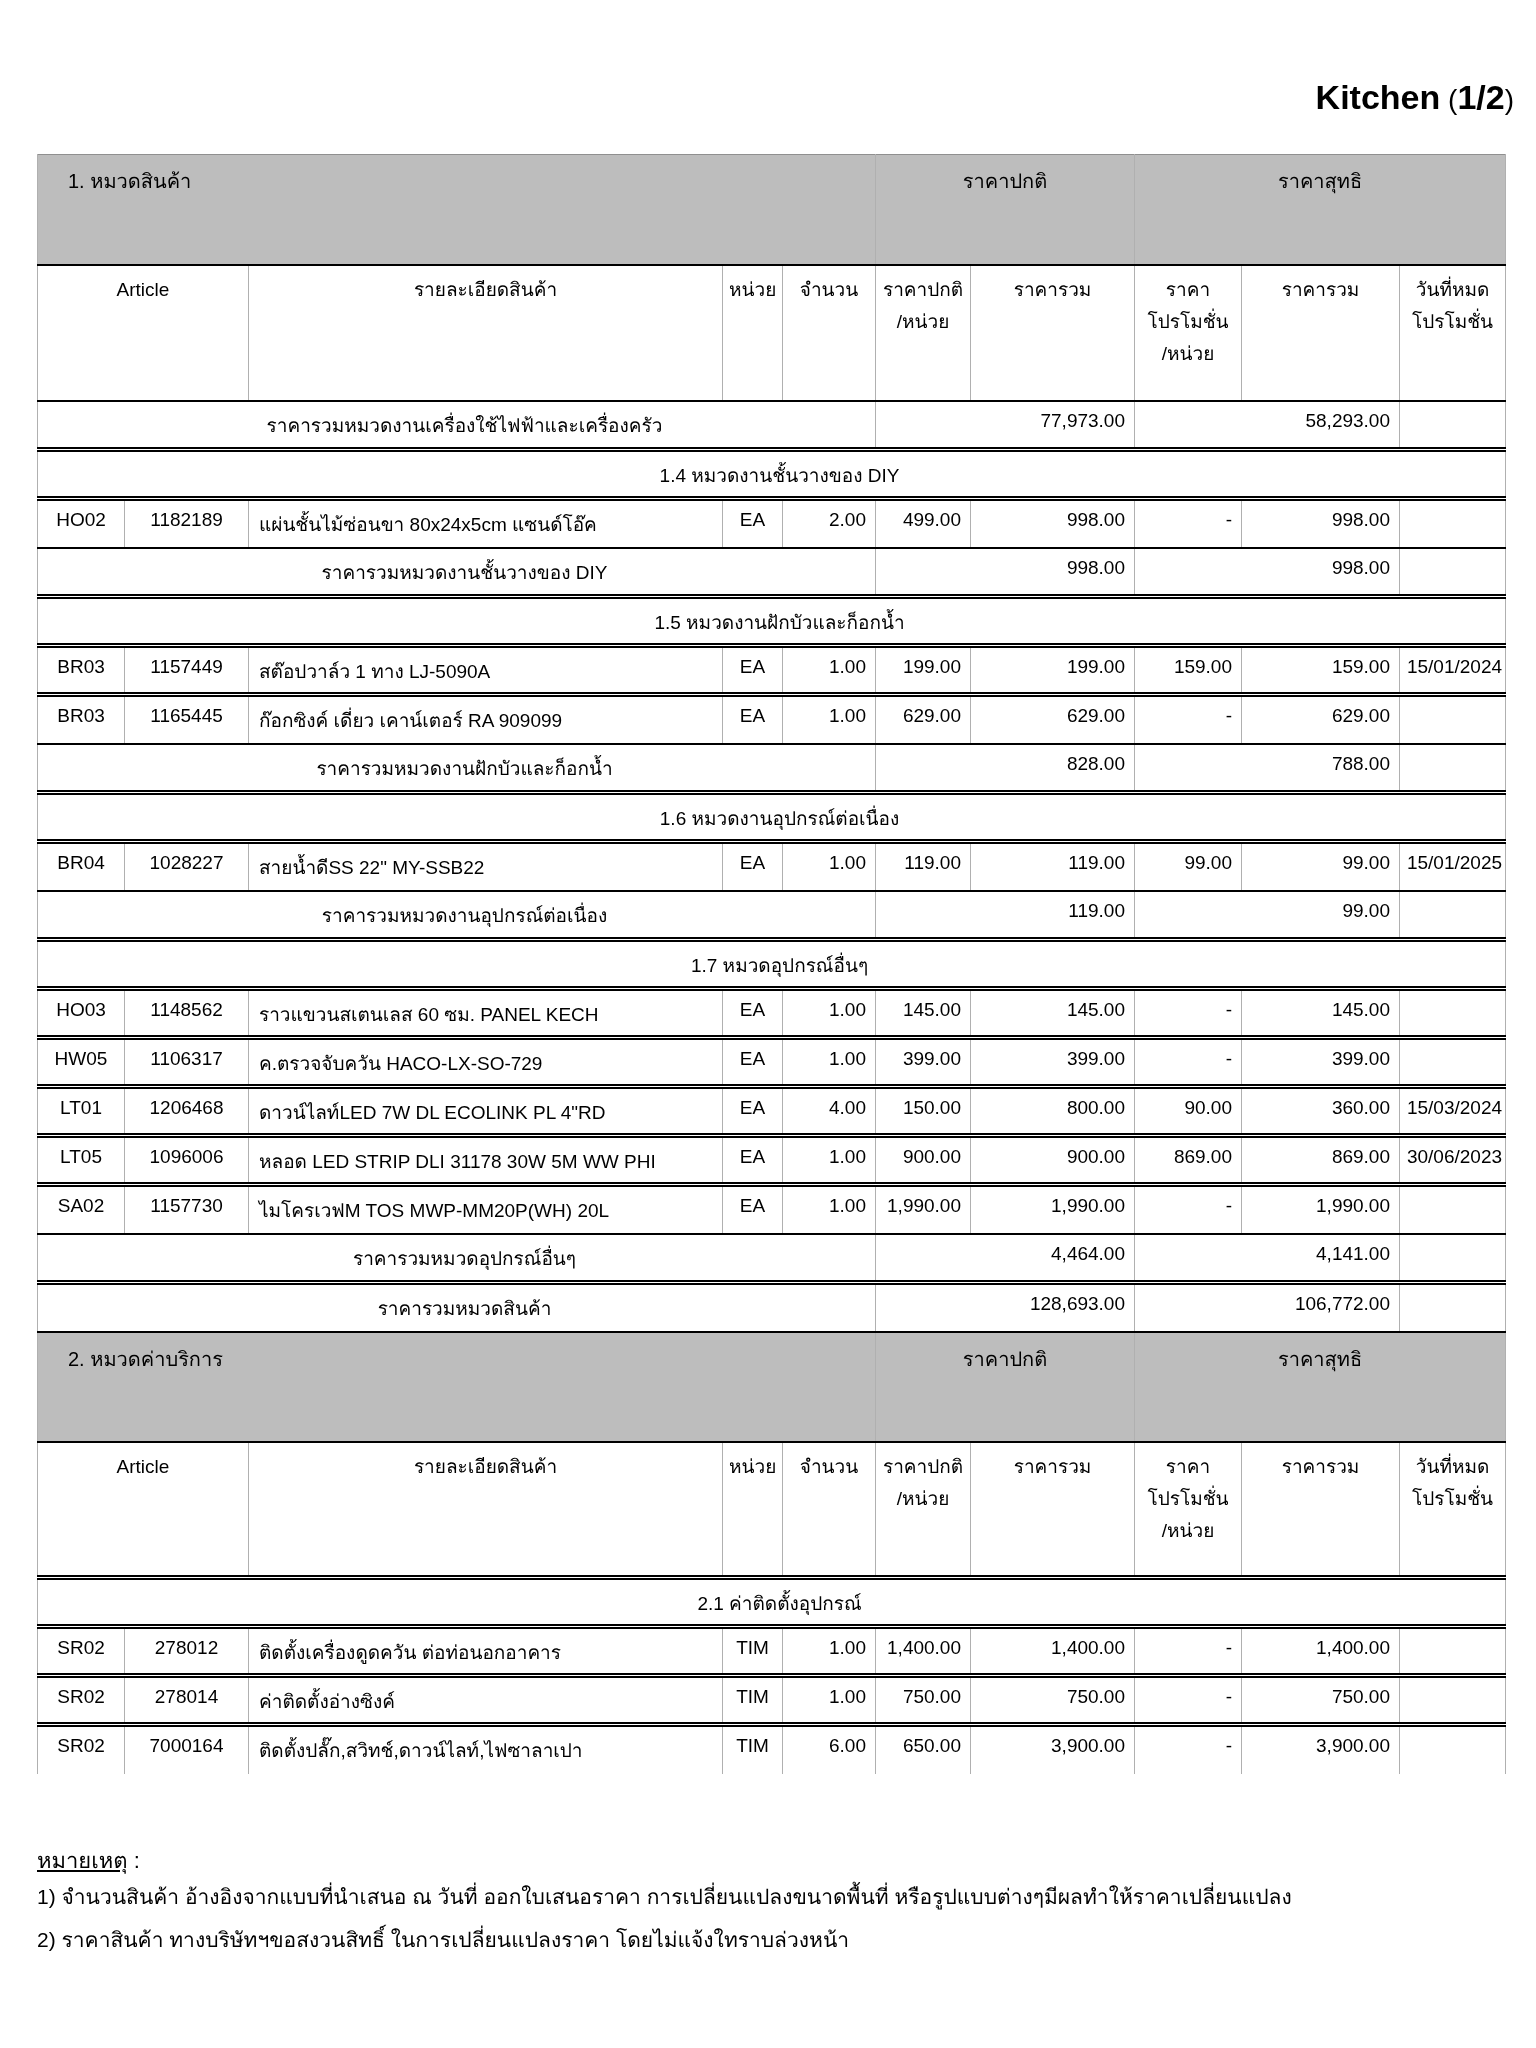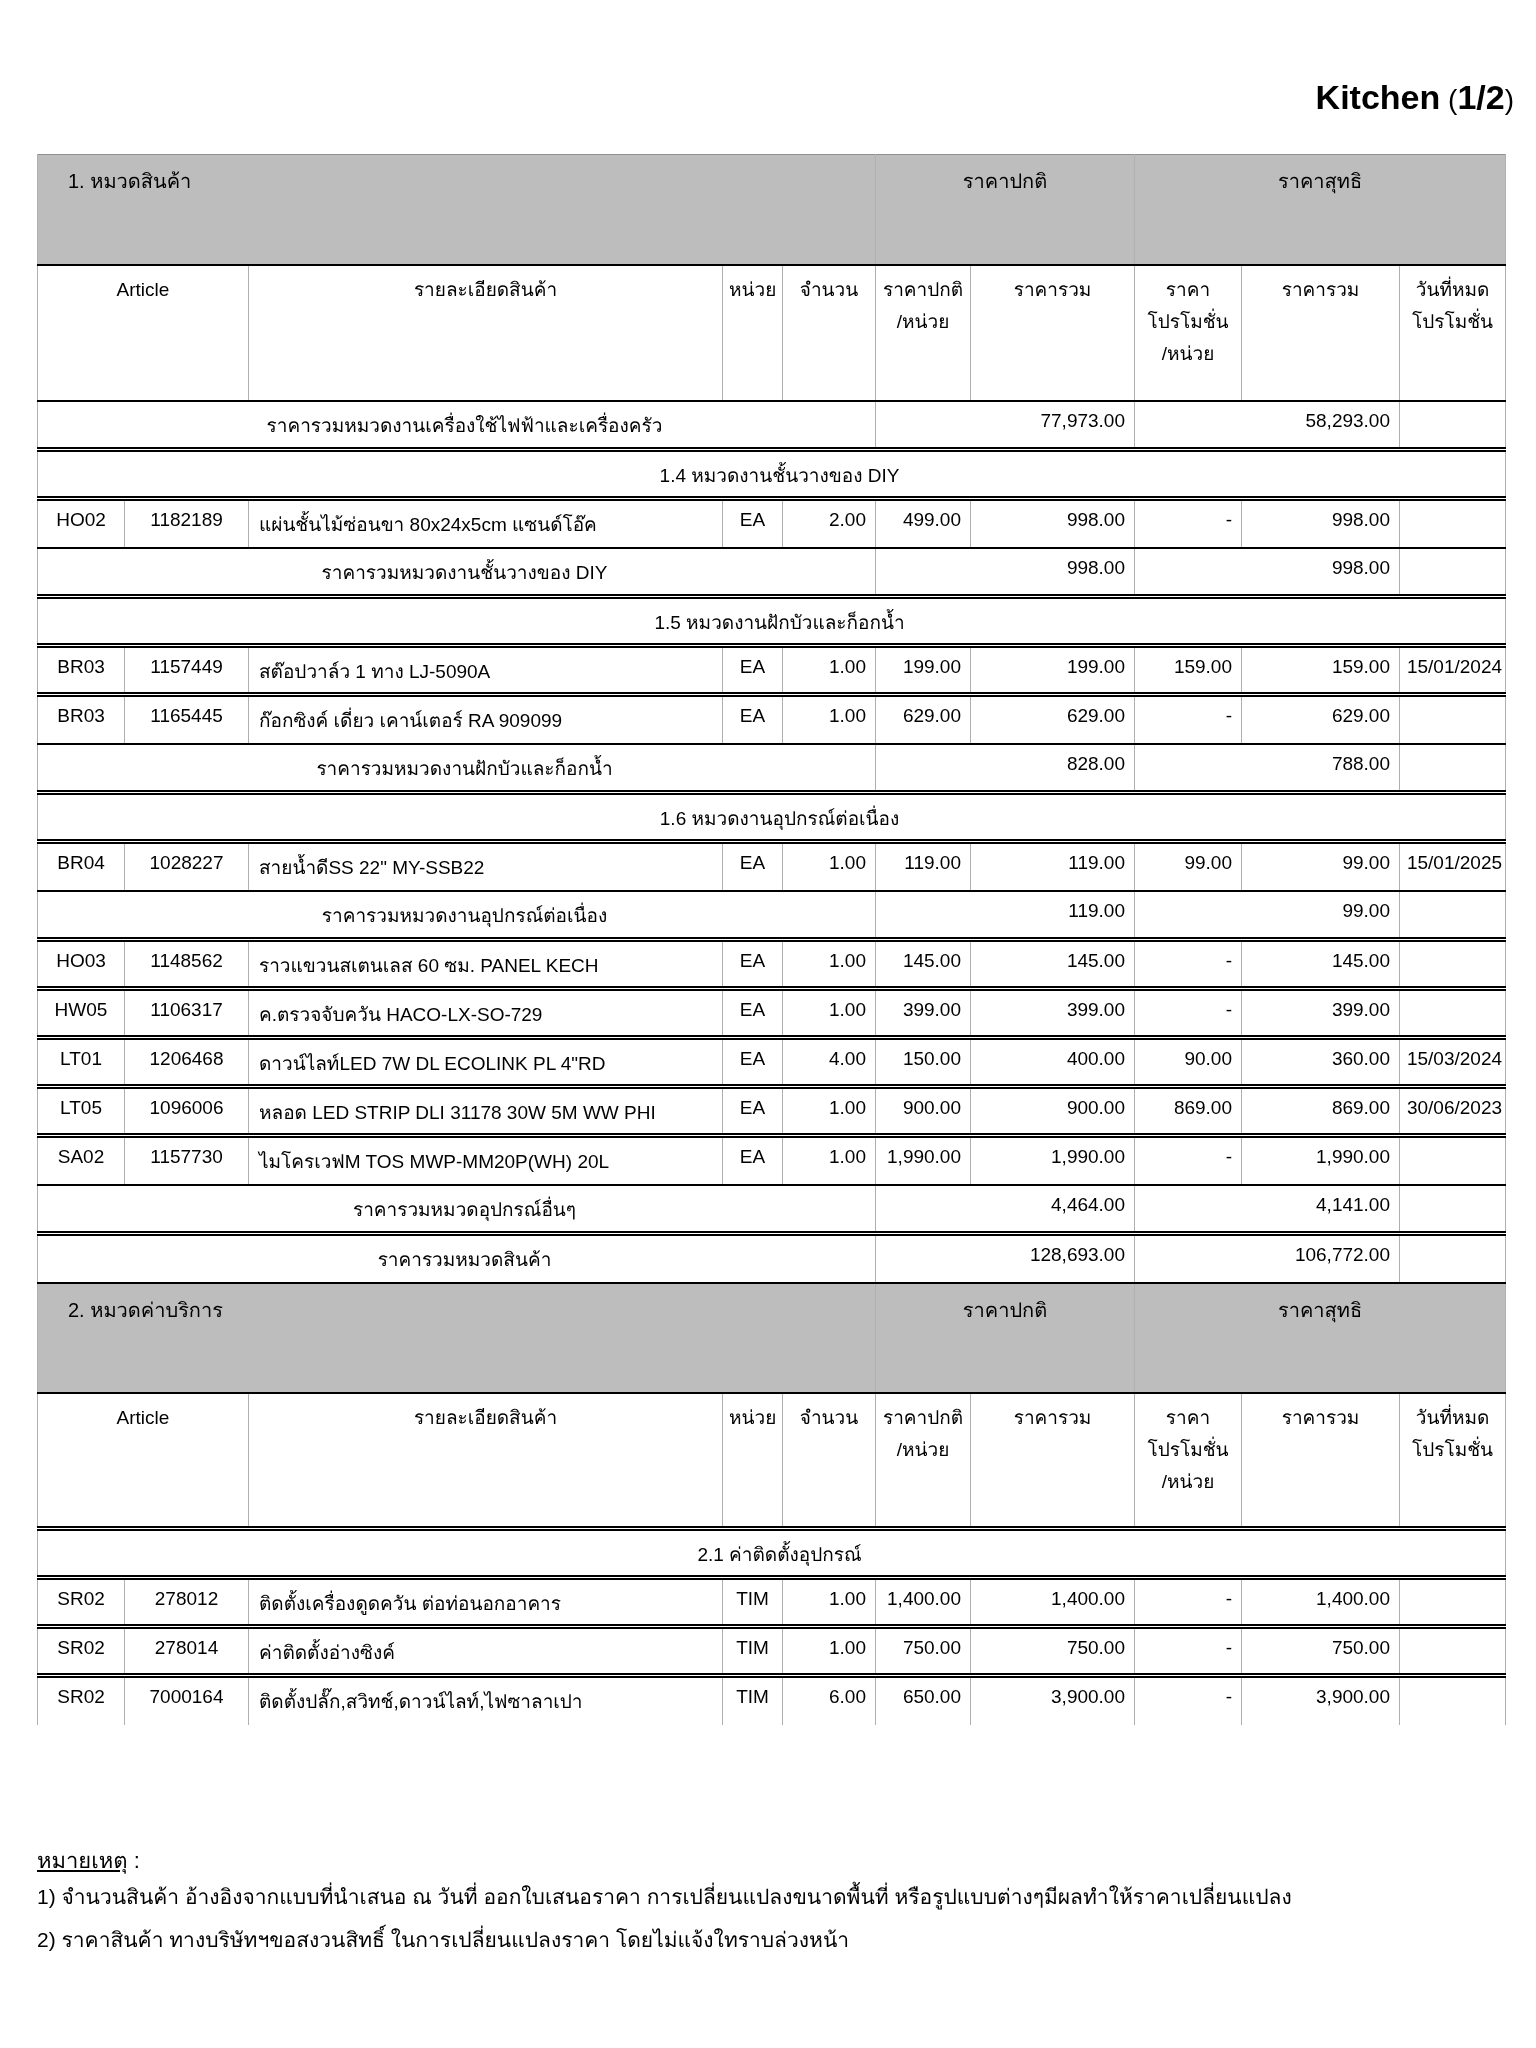--- a/index.html
+++ b/index.html
@@ -152,20 +152,23 @@
         <td class="cell-num">99.00</td>
         <td class="cell-num">99.00</td>
         <td class="cell-date">15/01/2025</td>
       </tr>
       <tr class="row-summary sep-solid">
         <td class="cell-indent" colspan="5">ราคารวมหมวดงานอุปกรณ์ต่อเนื่อง</td>
         <td class="cell-num" colspan="2">119.00</td>
         <td class="cell-num" colspan="2">99.00</td>
         <td></td>
       </tr>
+      <tr class="row-section sep-double">
+        <td class="cell-indent" colspan="10">1.7 หมวดอุปกรณ์อื่นๆ</td>
+      </tr>
       <tr class="row-item sep-double">
         <td class="cell-center">HO03</td>
         <td class="cell-center">1148562</td>
         <td class="cell-left">ราวแขวนสเตนเลส 60 ซม. PANEL KECH</td>
         <td class="cell-center">EA</td>
         <td class="cell-num">1.00</td>
         <td class="cell-num">145.00</td>
         <td class="cell-num">145.00</td>
         <td class="cell-num">-</td>
         <td class="cell-num">145.00</td>
@@ -183,21 +186,21 @@
         <td class="cell-num">399.00</td>
         <td class="cell-date"></td>
       </tr>
       <tr class="row-item sep-double">
         <td class="cell-center">LT01</td>
         <td class="cell-center">1206468</td>
         <td class="cell-left">ดาวน์ไลท์LED 7W DL ECOLINK PL 4"RD</td>
         <td class="cell-center">EA</td>
         <td class="cell-num">4.00</td>
         <td class="cell-num">150.00</td>
-        <td class="cell-num">400.00</td>
+        <td class="cell-num">800.00</td>
         <td class="cell-num">90.00</td>
         <td class="cell-num">360.00</td>
         <td class="cell-date">15/03/2024</td>
       </tr>
       <tr class="row-item sep-double">
         <td class="cell-center">LT05</td>
         <td class="cell-center">1096006</td>
         <td class="cell-left">หลอด LED STRIP DLI 31178 30W 5M WW PHI</td>
         <td class="cell-center">EA</td>
         <td class="cell-num">1.00</td>

